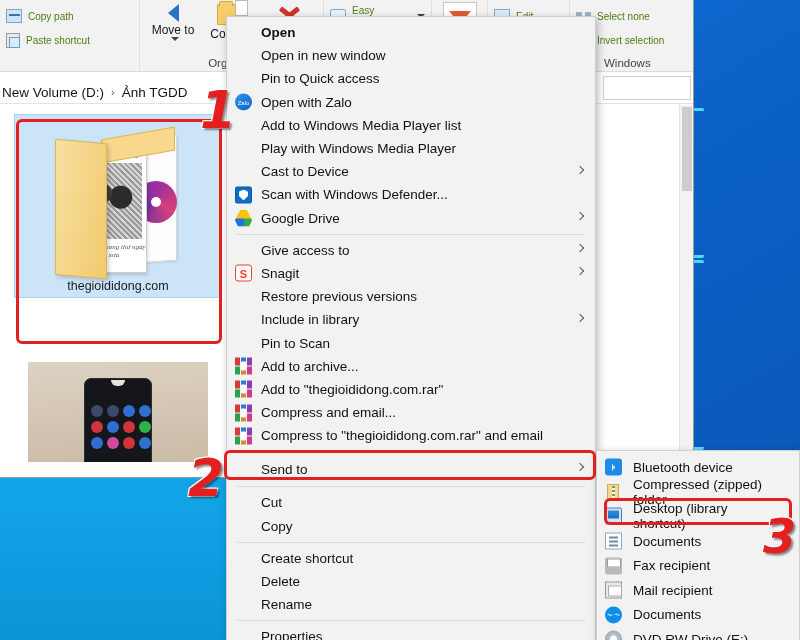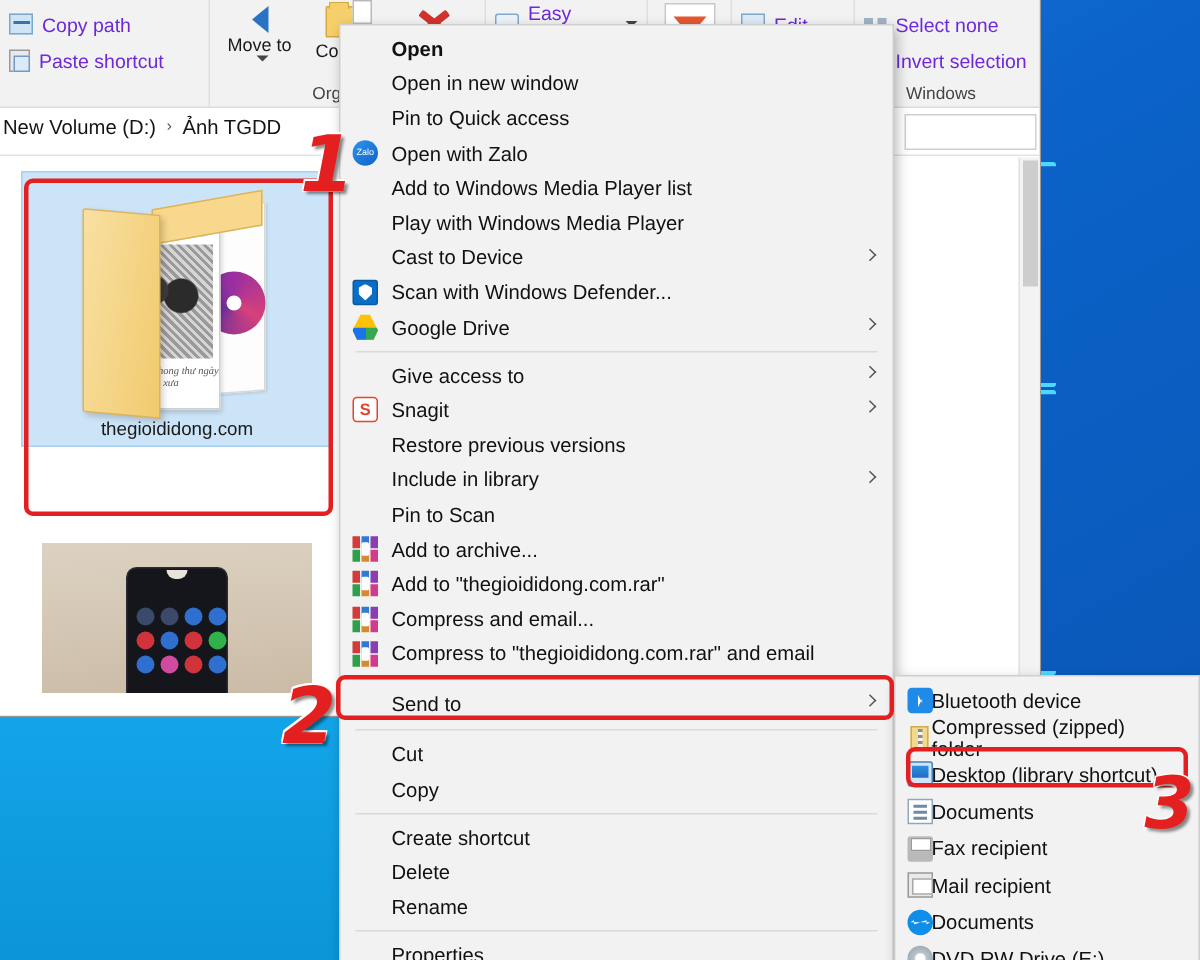--- a/index.html
+++ b/index.html
@@ -46,21 +46,21 @@
   .rib-group {
     position: absolute; top: 0; height: 72px;
     border-right: 1px solid #dfdfdf;
   }
   .rib-group-label {
     position: absolute; bottom: 3px; width: 100%; text-align: center;
     font-size: 11.5px; color: #444;
   }
   .rib-small {
     display: flex; align-items: center; gap: 6px;
-    font-size: 13px; color: #6d28d9; padding: 2px 6px; height: 24px;
+    font-size: 10px; color: #4d7c0f; padding: 2px 6px; height: 24px;
   }
   .rib-big {
     display: flex; flex-direction: column; align-items: center;
     justify-content: flex-start; font-size: 12px; color: #1a1a1a;
     width: 54px; padding-top: 2px; line-height: 13px; text-align: center;
   }
   .ico { display: inline-block; flex: none; }
 
   
   .ico-copypath {
@@ -129,21 +129,21 @@
     width: 0; height: 0; border-left: 11px solid transparent;
     border-right: 11px solid transparent; border-top: 13px solid #e4582f;
   }
 
   
   .addrbar {
     position: relative; height: 32px; background: #fff;
     border-bottom: 1px solid #e3e3e3; display: flex; align-items: center;
   }
   .crumbs {
-    position: absolute; left: 0; top: 0; height: 24px;
+    position: absolute; left: 0; top: 8px; height: 24px;
     display: flex; align-items: center; gap: 7px;
     font-size: 13.5px; color: #151515; padding-left: 2px;
   }
   .crumb-sep { color: #555; font-size: 11px; }
   .searchbox {
     position: absolute; right: 2px; top: 4px; width: 88px; height: 24px;
     border: 1px solid #cfcfcf; background: #fff;
   }
 
   
@@ -317,21 +317,21 @@
     content: ""; position: absolute; left: 6px; top: 4px;
     width: 5px; height: 9px; background: #fdfdfd; border-radius: 1px;
   }
 
   
   .submenu {
     position: absolute; left: 596px; top: 450px; width: 204px;
     background: #f2f2f2; border: 1px solid #cfcfcf;
     box-shadow: 2px 3px 8px rgba(0,0,0,.28); padding: 4px 0;
   }
-  .submenu .mi { height: 24.6px; font-size: 13.5px; padding-left: 24px; }
+  .submenu .mi { height: 24.6px; font-size: 13.5px; padding-left: 36px; }
   .i-bt {
     background: #1f8ae8; border-radius: 3px; position: relative;
   }
   .i-bt:after {
     content: ""; position: absolute; left: 7px; top: 2px;
     width: 3px; height: 13px; background: #fff;
     clip-path: polygon(0 18%, 0 82%, 100% 35%, 100% 65%);
   }
   .i-zip {
     width: 12px !important; height: 16px !important; margin-left: 2px;

